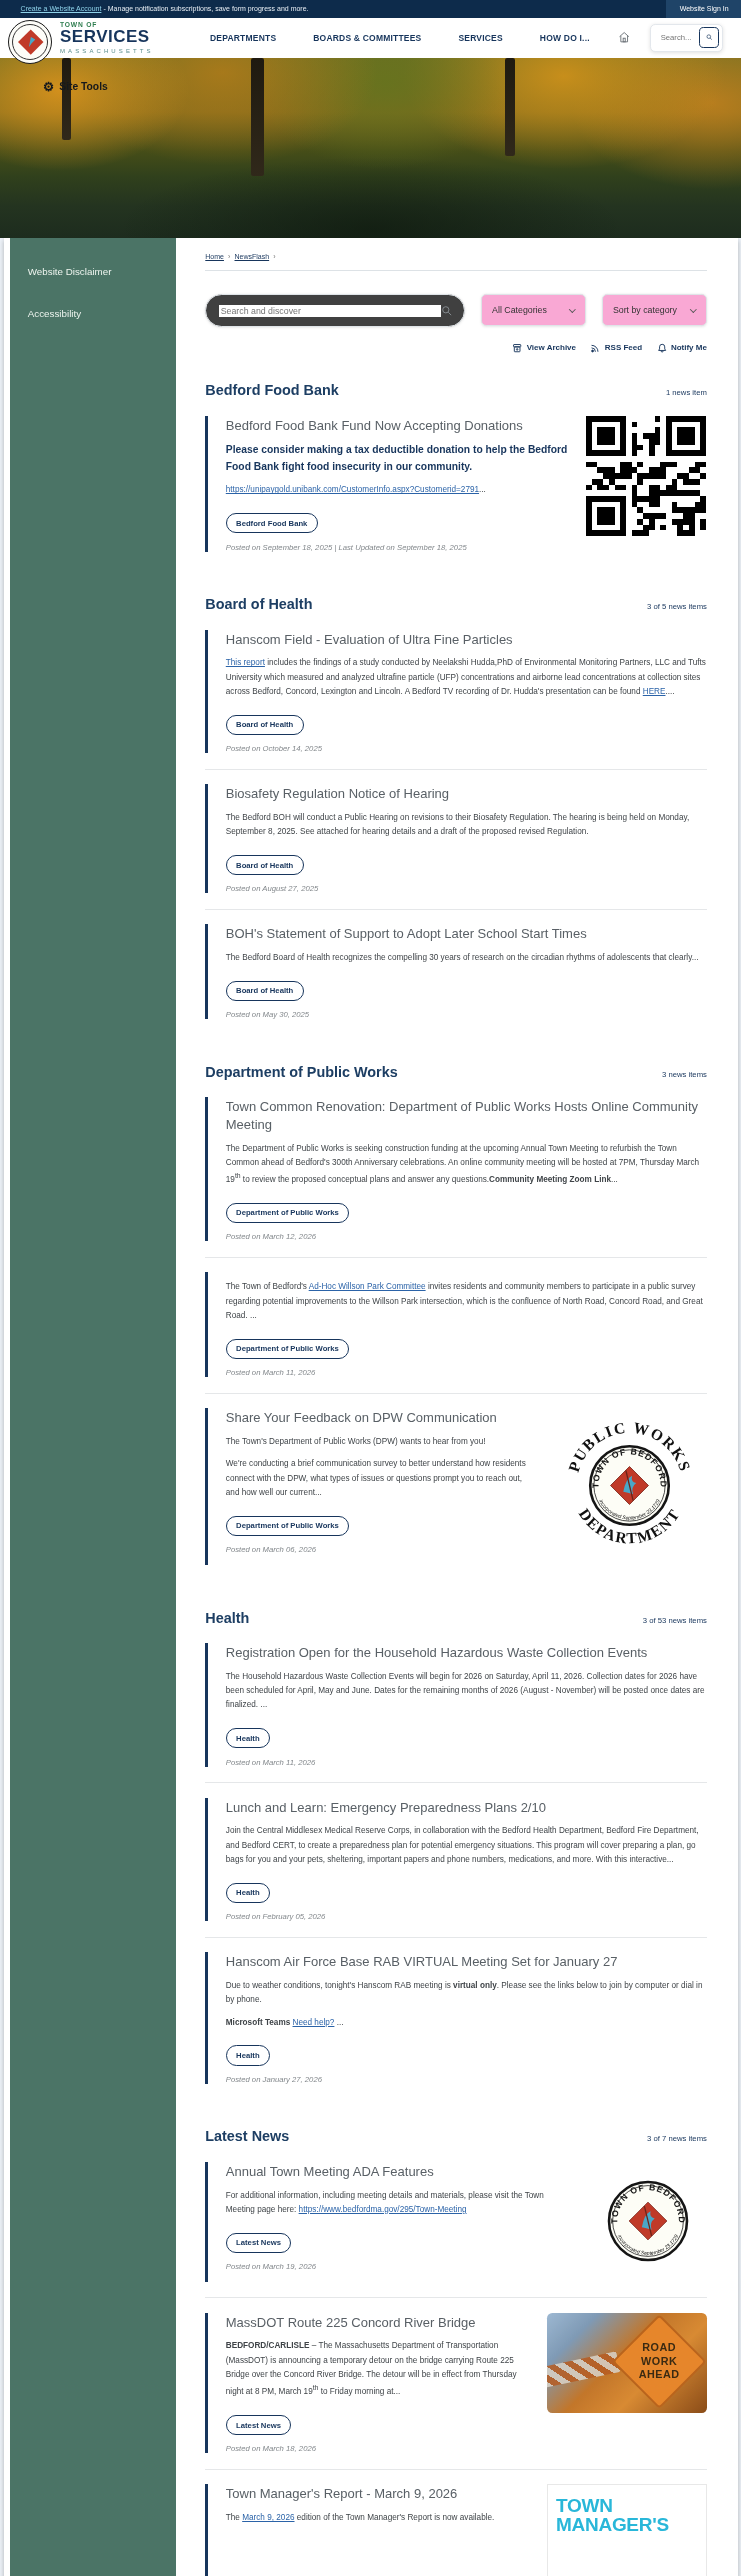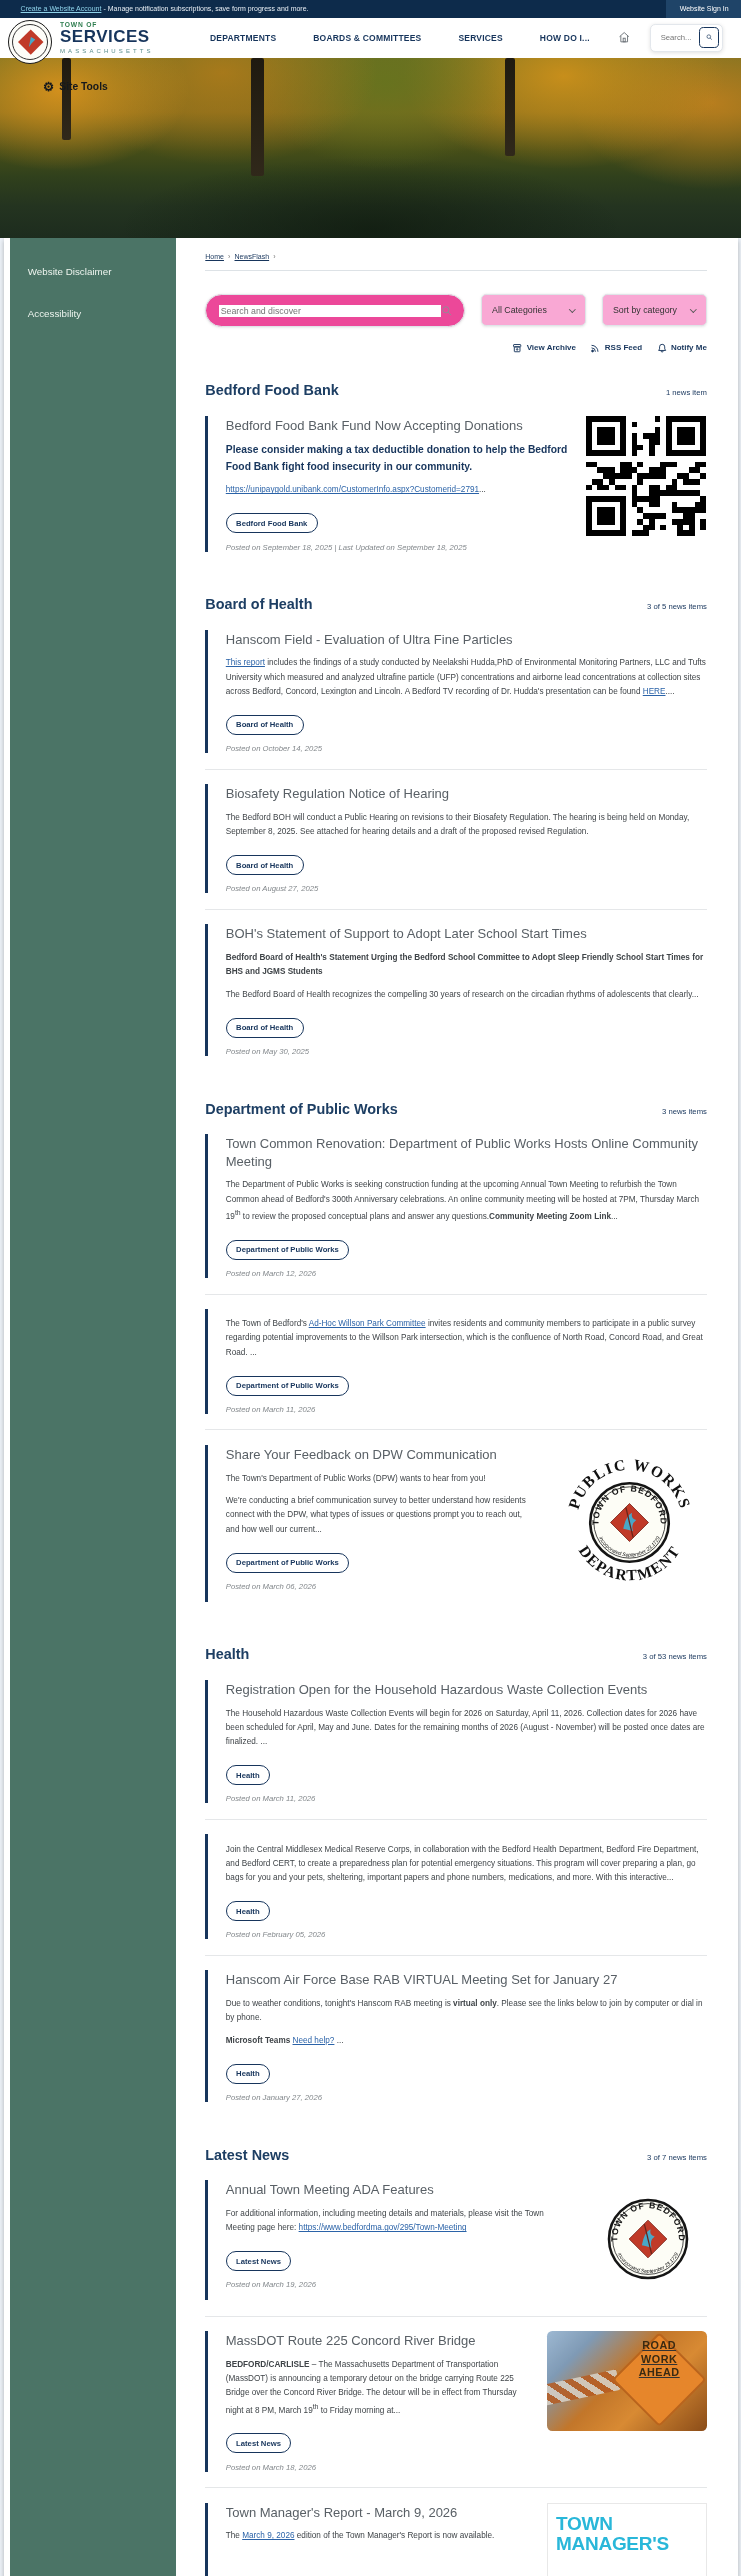--- a/index.html
+++ b/index.html
@@ -49,21 +49,21 @@
   .content-card { background:#fff; box-shadow:0 1.5px 5.2px rgba(0,0,0,.28); display:flex; align-items:stretch; }
   .sidebar { width:166px; flex-shrink:0; background:#4b7466; margin-left:6.2px; padding-top:13.4px; }
   .sidebar-item { color:#eef5ef; font-size:9.8px; padding:15.5px 17.5px; cursor:pointer; }
   .main-col { flex:1; padding:15.5px 31px 36px 29px; min-width:0; }
 
   .breadcrumb { font-size:7px; color:#777; display:flex; gap:4.1px; align-items:center; }
   .breadcrumb a { color:#17355c; text-decoration:underline; cursor:pointer; }
   .bc-rule { border:none; border-top:0.5px solid #dde2e6; margin:10.3px 0 23px; }
 
   .filter-row { display:flex; gap:15.5px; }
-  .search-pill { flex:0 0 260px; height:33px; border:0.5px solid #dfe4e8; border-radius:16.5px; box-shadow:0 0.5px 2.6px rgba(0,0,0,.12); display:flex; align-items:center; padding:0 12.4px; background:#ec4899; }
+  .search-pill { flex:0 0 260px; height:33px; border:0.5px solid #dfe4e8; border-radius:16.5px; box-shadow:0 0.5px 2.6px rgba(0,0,0,.12); display:flex; align-items:center; padding:0 12.4px; background:#404040; }
   .search-pill input { flex:1; border:none; outline:none; font-size:8.8px; color:#444; font-family:"Liberation Sans",sans-serif; }
   .select-box { width:129px; height:32px; border:0.5px solid #dfe4e8; border-radius:5.2px; box-shadow:0 0.5px 2.6px rgba(0,0,0,.1); background:#f9a8d4; display:flex; align-items:center; justify-content:space-between; padding:0 10.3px; font-size:8.8px; color:#333; cursor:pointer; }
   .chev { width:4.6px; height:4.6px; border-right:1px solid #555; border-bottom:1px solid #555; transform:rotate(45deg); margin-top:-2.1px; }
 
   .tools-row { display:flex; justify-content:flex-end; gap:14.4px; margin:15.5px 0 2.1px; }
   .tool-link { display:flex; align-items:center; gap:4.1px; color:#17355c; font-weight:bold; font-size:8px; cursor:pointer;justify-content:center; }
   .tool-link svg { width:10.3px; height:10.3px; stroke:#17355c; fill:none; stroke-width:1.8; }
 
   
   .section-head { display:flex; justify-content:space-between; align-items:baseline; margin-top:29px; margin-bottom:3.1px; }
@@ -79,21 +79,21 @@
   .tag-pill { display:inline-block; border:1px solid #17355c; border-radius:13.4px; padding:4.6px 9.3px; color:#17355c; font-weight:bold; font-size:7.7px; margin-top:7.2px; cursor:pointer; background:#fff; }
   .posted { font-style:italic; color:#82878b; font-size:7.7px; margin-top:9.3px; }
   .item-img { flex-shrink:0; cursor:pointer; }
 
   
   .img-qr { width:122px; height:120px; background:#fff; }
   .img-roadwork { width:160px; height:100px; border-radius:5.2px; position:relative; overflow:hidden;
     background:linear-gradient(135deg,#9db8d2 0%,#7f9ab5 20%,#c2762a 45%,#d88a33 65%,#8a4c18 100%); }
   .rw-bar { position:absolute; left:-5.2px; top:46px; width:77px; height:20.6px; transform:rotate(-12deg);
     background:repeating-linear-gradient(45deg,#d8d2c8 0 6.2px,#b65c22 6.2px 12.4px); border-radius:2.1px; opacity:.85; }
-  .rw-diamond { position:absolute; right:7.2px; top:8.2px; width:81px; height:81px; display:flex; justify-content:center;text-decoration:underline; }
+  .rw-diamond { position:absolute; right:7.2px; top:8.2px; width:81px; height:81px; display:flex; align-items:center; justify-content:center; }
   .rw-sq { position:absolute; inset:7.2px; background:#e6862b; border:2.6px solid #b9641d; transform:rotate(45deg); border-radius:4.1px; }
   .rw-text { position:relative; display:flex; flex-direction:column; align-items:center; font-weight:bold; color:#3a2a12; font-size:10.8px; line-height:1.25; letter-spacing:0.5px; }
   .img-tmr { width:160px; height:155px; background:#fff; border:0.5px solid #e8e8e8; position:relative; overflow:hidden; }
   .tmr-top { padding:10.3px 8.2px 0; color:#29b7d9; font-weight:800; font-size:19px; line-height:1.04; letter-spacing:-0.3px; }
 </style>
 </head>
 <body>
 
 <div class="topbar">
   <a class="account-link">Create a Website Account</a>
@@ -360,21 +360,20 @@
                   <p><a class="t-link">This report</a><span> includes the findings of a study conducted by Neelakshi Hudda,PhD of Environmental Monitoring Partners, LLC and Tufts University which measured and analyzed ultrafine particle (UFP) concentrations and airborne lead concentrations at collection sites across Bedford, Concord, Lexington and Lincoln. A Bedford TV recording of Dr. Hudda's presentation can be found </span><a class="t-link">HERE</a><span>....</span></p>
                 </div><span class="tag-pill">Board of Health</span><div class="posted">Posted on October 14, 2025</div></div>
             </article>
             <article class="news-item">
               <div class="item-left"><h2 class="item-title">Biosafety Regulation Notice of Hearing</h2><div class="item-text">
                   <p><span>The Bedford BOH will conduct a Public Hearing on revisions to their Biosafety Regulation. The hearing is being held on Monday, September 8, 2025. See attached for hearing details and a draft of the proposed revised Regulation.</span></p>
                 </div><span class="tag-pill">Board of Health</span><div class="posted">Posted on August 27, 2025</div></div>
             </article>
             <article class="news-item last">
               <div class="item-left"><h2 class="item-title">BOH's Statement of Support to Adopt Later School Start Times</h2><div class="item-text">
-                  <p><strong>Bedford Board of Health's Statement Urging the Bedford School Committee to Adopt Sleep Friendly School Start Times for BHS and JGMS Students</strong></p>
                   <p><span>The Bedford Board of Health recognizes the compelling 30 years of research on the circadian rhythms of adolescents that clearly...</span></p>
                 </div><span class="tag-pill">Board of Health</span><div class="posted">Posted on May 30, 2025</div></div>
             </article>
           </section>
           <section class="news-section">
             <div class="section-head">
               <h1 class="section-title">Department of Public Works</h1>
               <div class="section-count">3 news items</div>
             </div>
             <article class="news-item">
@@ -415,21 +414,21 @@
             <div class="section-head">
               <h1 class="section-title">Health</h1>
               <div class="section-count">3 of 53 news items</div>
             </div>
             <article class="news-item">
               <div class="item-left"><h2 class="item-title">Registration Open for the Household Hazardous Waste Collection Events</h2><div class="item-text">
                   <p><span>The Household Hazardous Waste Collection Events will begin for 2026 on Saturday, April 11, 2026. Collection dates for 2026 have been scheduled for April, May and June. Dates for the remaining months of 2026 (August - November) will be posted once dates are finalized. ...</span></p>
                 </div><span class="tag-pill">Health</span><div class="posted">Posted on March 11, 2026</div></div>
             </article>
             <article class="news-item">
-              <div class="item-left"><div class="item-text">
+              <div class="item-left"><h2 class="item-title">Lunch and Learn: Emergency Preparedness Plans 2/10</h2><div class="item-text">
                   <p><span>Join the Central Middlesex Medical Reserve Corps, in collaboration with the Bedford Health Department, Bedford Fire Department, and Bedford CERT, to create a preparedness plan for potential emergency situations. This program will cover preparing a plan, go bags for you and your pets, sheltering, important papers and phone numbers, medications, and more. With this interactive...</span></p>
                 </div><span class="tag-pill">Health</span><div class="posted">Posted on February 05, 2026</div></div>
             </article>
             <article class="news-item last">
               <div class="item-left"><h2 class="item-title">Hanscom Air Force Base RAB VIRTUAL Meeting Set for January 27</h2><div class="item-text">
                   <p><span>Due to weather conditions, tonight's Hanscom RAB meeting is </span><strong>virtual only</strong><span>. Please see the links below to join by computer or dial in by phone.</span></p>
                   <p><strong>Microsoft Teams </strong><a class="t-link">Need help?</a><span> ...</span></p>
                 </div><span class="tag-pill">Health</span><div class="posted">Posted on January 27, 2026</div></div>
             </article>
           </section>

